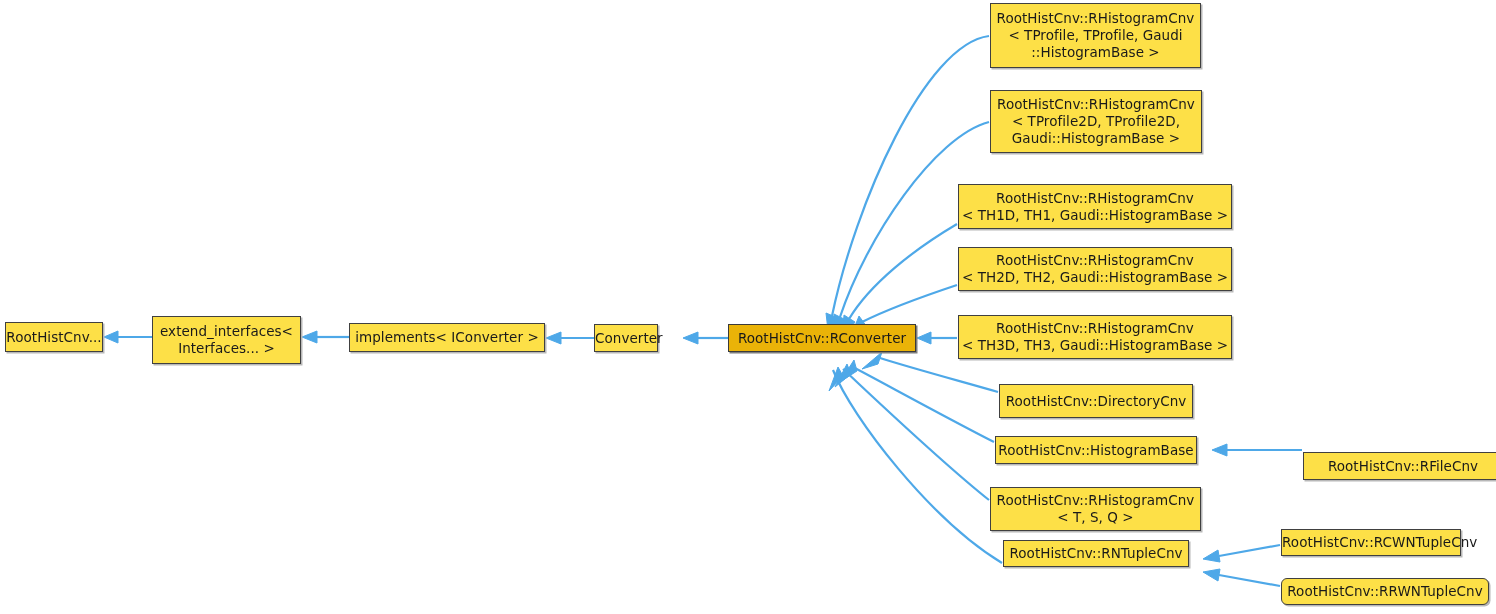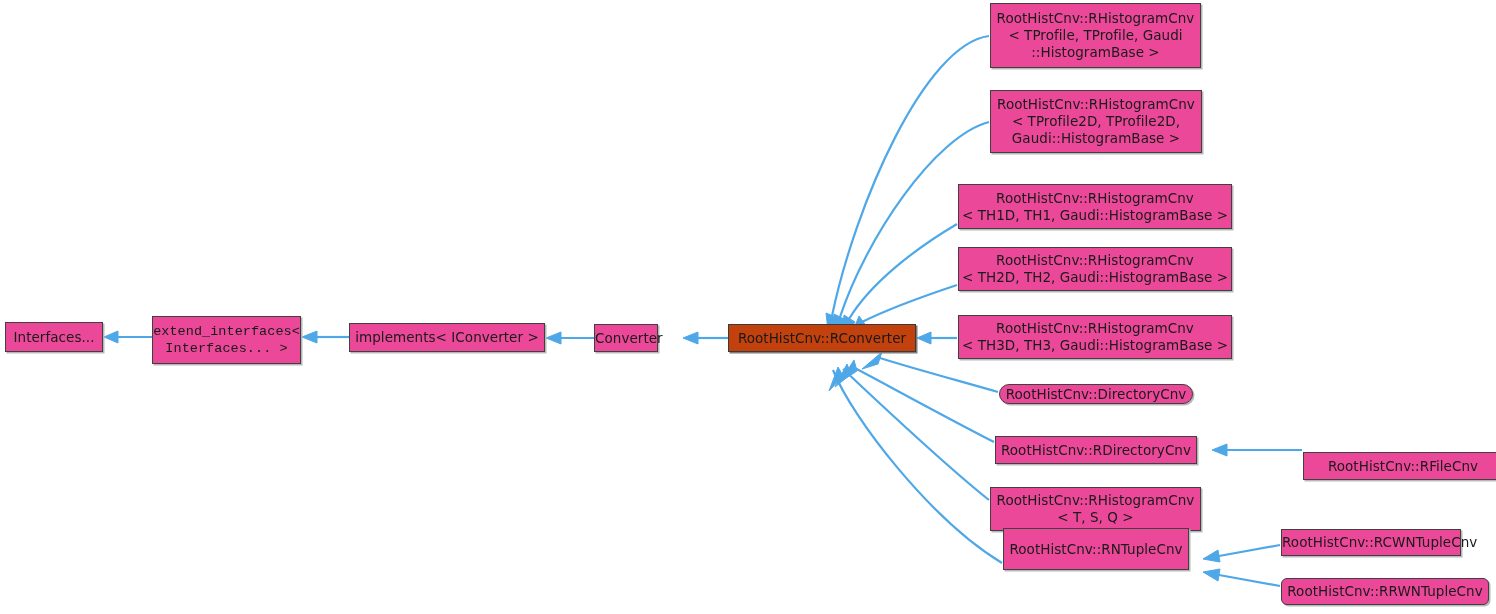--- a/index.html
+++ b/index.html
@@ -8,35 +8,35 @@
     width:1496px;height:614px;
     background:#ffffff;
     overflow:hidden;
     font-family:"DejaVu Sans","Liberation Sans",sans-serif;
   }
   svg#edges{position:absolute;left:0;top:0;width:1496px;height:614px;pointer-events:none;}
   .node{
     position:absolute;
     box-sizing:border-box;
     border:1px solid #404040;
-    background:#ec4899;
+    background:#fde047;
     display:flex;
     align-items:center;
     justify-content:center;
     text-align:center;
     color:#1a1a1a;
     font-size:13.5px;
     line-height:17px;
     letter-spacing:0.05px;
     white-space:pre-line;
     box-shadow:1.5px 1.5px 0 0 #b8b8b8;
     z-index:2;
   }
   .node.current{
-    background:#c2410c;
+    background:#eab308;
     border-color:#3a3a3a;
     box-shadow:1.5px 1.5px 0 0 #7d7d7d;
   }
   .node span{display:block;width:100%;}
 </style>
 </head>
 <body>
 
 <div id="canvas">
   <svg id="edges" xmlns="http://www.w3.org/2000/svg">
@@ -99,40 +99,40 @@
       <g>
         <path d="M1280,545 L1219,556" fill="none" stroke="#4ea8e8" stroke-width="2.2"></path>
         <path d="M1218,550 L1203,559 L1220,562 Z" fill="#4ea8e8" stroke="#4ea8e8" stroke-width="1"></path>
       </g>
       <g>
         <path d="M1280,586 L1219,575" fill="none" stroke="#4ea8e8" stroke-width="2.2"></path>
         <path d="M1220,569 L1203,572 L1218,581 Z" fill="#4ea8e8" stroke="#4ea8e8" stroke-width="1"></path>
       </g>
     </svg>
   <div id="node-layer">
-      <div class="node" style="left: 5px; top: 322px; width: 98px; height: 30px;"><span>Interfaces...</span></div>
-      <div class="node" style="left: 152px; top: 316px; width: 149px; height: 48px; font-family: Liberation Mono, monospace;"><span>extend_interfaces&lt;
+      <div class="node" style="left: 5px; top: 322px; width: 98px; height: 30px;"><span>RootHistCnv...</span></div>
+      <div class="node" style="left: 152px; top: 316px; width: 149px; height: 48px;"><span>extend_interfaces&lt;
 Interfaces... &gt;</span></div>
       <div class="node" style="left: 349px; top: 323px; width: 196px; height: 29px;"><span>implements&lt; IConverter &gt;</span></div>
       <div class="node" style="left: 594px; top: 324px; width: 64px; height: 28px;"><span>Converter</span></div>
       <div class="node current" style="left: 728px; top: 324px; width: 188px; height: 28px;"><span>RootHistCnv::RConverter</span></div>
       <div class="node" style="left: 990px; top: 3px; width: 211px; height: 65px;"><span>RootHistCnv::RHistogramCnv
 &lt; TProfile, TProfile, Gaudi
 ::HistogramBase &gt;</span></div>
       <div class="node" style="left: 990px; top: 90px; width: 212px; height: 63px;"><span>RootHistCnv::RHistogramCnv
 &lt; TProfile2D, TProfile2D,
 Gaudi::HistogramBase &gt;</span></div>
       <div class="node" style="left: 958px; top: 184px; width: 274px; height: 45px;"><span>RootHistCnv::RHistogramCnv
 &lt; TH1D, TH1, Gaudi::HistogramBase &gt;</span></div>
       <div class="node" style="left: 958px; top: 247px; width: 274px; height: 44px;"><span>RootHistCnv::RHistogramCnv
 &lt; TH2D, TH2, Gaudi::HistogramBase &gt;</span></div>
       <div class="node" style="left: 958px; top: 315px; width: 274px; height: 44px;"><span>RootHistCnv::RHistogramCnv
 &lt; TH3D, TH3, Gaudi::HistogramBase &gt;</span></div>
-      <div class="node" style="left: 999px; top: 384px; width: 194px; height: 20px; border-radius: 12px;"><span>RootHistCnv::DirectoryCnv</span></div>
-      <div class="node" style="left: 995px; top: 436px; width: 202px; height: 28px;"><span>RootHistCnv::RDirectoryCnv</span></div>
+      <div class="node" style="left: 999px; top: 384px; width: 194px; height: 34px;"><span>RootHistCnv::DirectoryCnv</span></div>
+      <div class="node" style="left: 995px; top: 436px; width: 202px; height: 28px;"><span>RootHistCnv::HistogramBase</span></div>
       <div class="node" style="left: 990px; top: 487px; width: 211px; height: 44px;"><span>RootHistCnv::RHistogramCnv
 &lt; T, S, Q &gt;</span></div>
-      <div class="node" style="left: 1003px; top: 528px; width: 186px; height: 42px;"><span>RootHistCnv::RNTupleCnv</span></div>
+      <div class="node" style="left: 1003px; top: 540px; width: 186px; height: 27px;"><span>RootHistCnv::RNTupleCnv</span></div>
       <div class="node" style="left: 1303px; top: 436px; width: 200px; height: 28px; margin-top: 16px;"><span>RootHistCnv::RFileCnv</span></div>
       <div class="node" style="left: 1281px; top: 529px; width: 180px; height: 27px;"><span>RootHistCnv::RCWNTupleCnv</span></div>
       <div class="node" style="left: 1281px; top: 578px; width: 208px; height: 27px; border-radius: 6px;"><span>RootHistCnv::RRWNTupleCnv</span></div>
     </div>
 </div>
 
 </body></html>

